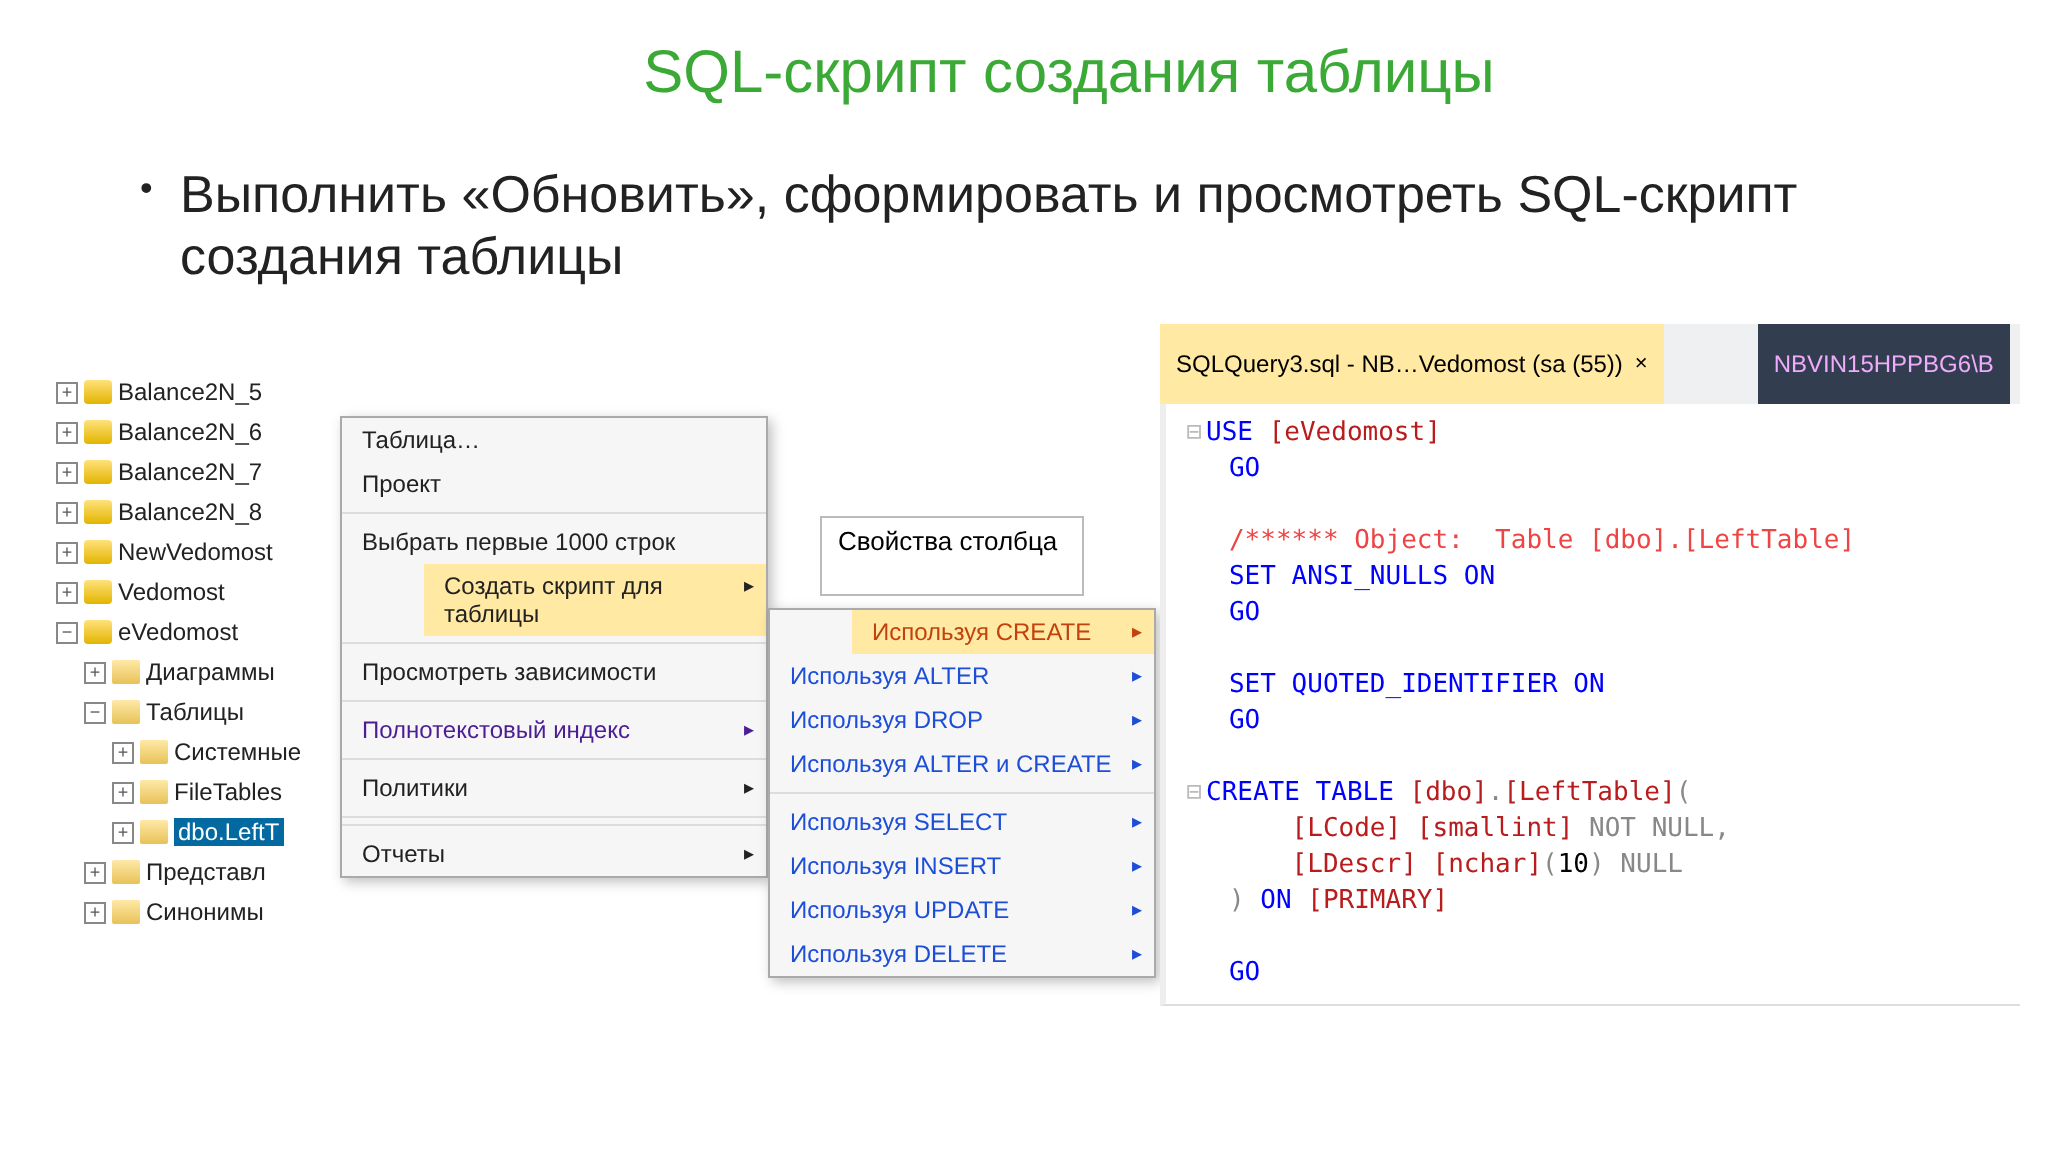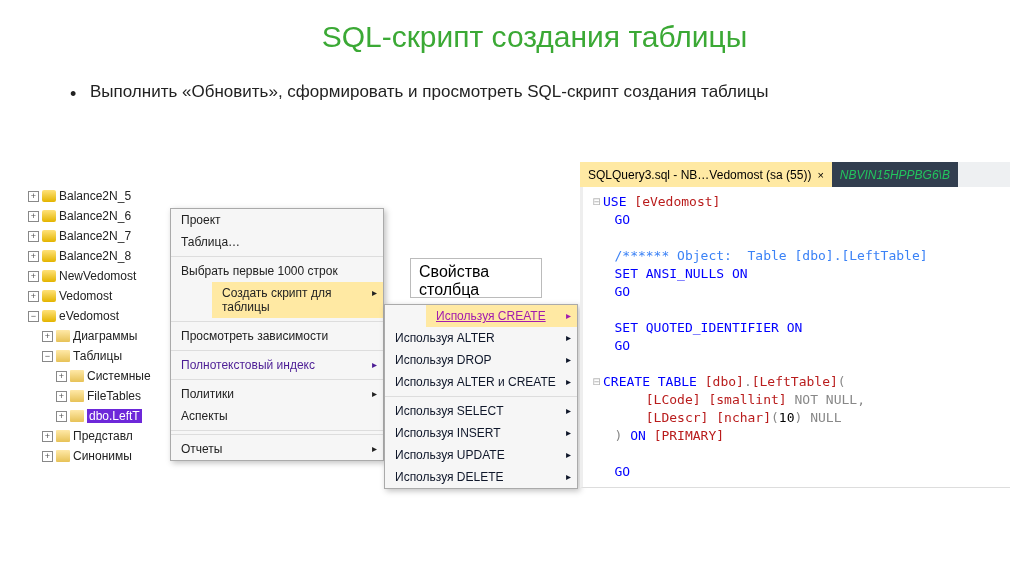--- a/index.html
+++ b/index.html
@@ -1,49 +1,49 @@
 <!DOCTYPE html>
 <html><head>
 <meta charset="utf-8">
 <style>
   * { box-sizing: border-box; margin: 0; padding: 0; }
   body { font-family: "Segoe UI", Arial, sans-serif; background: #fff; width: 1024px; height: 576px; position: relative; overflow: hidden; }
   .title { color: #3ba935; font-size: 30px; text-align: center; margin-top: 20px; font-weight: 400; padding-left: 45px; }
-  .bullet { margin: 28px 0 0 70px; font-size: 17px; color: #222; position: relative; padding-left: 20px; max-width: 850px; }
+  .bullet { margin: 28px 0 0 70px; font-size: 26px; color: #222; position: relative; padding-left: 20px; max-width: 850px; }
   .bullet::before { content: "•"; position: absolute; left: 0; top: 2px; font-size: 18px; }
   .app { position: absolute; left: 28px; top: 186px; display: flex; align-items: flex-start; }
   .tree { width: 150px; font-size: 12px; color: #222; background: #fff; }
   .tree-row { display: flex; align-items: center; height: 20px; white-space: nowrap; overflow: hidden; }
   .tree-row .ind { display: inline-block; }
   .toggle { width: 11px; height: 11px; border: 1px solid #888; font-size: 9px; line-height: 9px; text-align: center; margin-right: 3px; color: #555; background: #fff; flex-shrink: 0; }
   .db-icon, .folder-icon, .node-icon { width: 14px; height: 12px; margin-right: 3px; flex-shrink: 0; display: inline-block; }
   .db-icon { background: linear-gradient(#ffe27a,#e3b400); border-radius: 2px; }
   .folder-icon { background: linear-gradient(#ffe9a8,#e7c257); border-radius: 1px; }
-  .sel { background: #6d28d9; color: #fff; padding: 0 2px; }
+  .sel { background: #0369a1; color: #fff; padding: 0 2px; }
   .menu1 { position: absolute; left: 170px; top: 208px; width: 214px; background: #f6f6f6; border: 1px solid #aaa; box-shadow: 2px 2px 6px rgba(0,0,0,.25); font-size: 12px; }
   .menu-item { padding: 4px 10px; color: #222; position: relative; }
   .menu-item.disabled { color: #4c1d95; }
   .menu-item.hl { background: #ffe9a3; margin-left: 41px; }
   .menu-item .sub-arrow { position: absolute; right: 6px; top: 5px; font-size: 10px; }
   .menu-sep { height: 1px; background: #ddd; margin: 3px 0; }
   .menu2 { position: absolute; left: 384px; top: 304px; width: 194px; background: #f6f6f6; border: 1px solid #aaa; box-shadow: 2px 2px 6px rgba(0,0,0,.25); font-size: 12px; }
-  .menu2 .menu-item { color: #0f172a; }
-  .menu2 .menu-item.hl { color: #a21caf; text-decoration: underline; }
-  .propbox { position: absolute; left: 410px; top: 258px; width: 132px; height: 40px; border: 1px solid #bbb; padding: 4px 8px; font-size: 16px; background: #fff; z-index: -1; }
+  .menu2 .menu-item { color: #1d4ed8; }
+  .menu2 .menu-item.hl { color: #c2410c; }
+  .propbox { position: absolute; left: 410px; top: 258px; width: 132px; height: 40px; border: 1px solid #bbb; padding: 4px 8px; font-size: 13px; background: #fff; z-index: -1; }
   .editor { position: absolute; left: 580px; top: 162px; width: 430px; background: #fff; font-size: 13px; }
-  .tabs { display: flex; height: 25px; background: #eef0f2; }
+  .tabs { display: flex; height: 40px; background: #eef0f2; gap: 47px; }
   .tab { padding: 4px 8px; font-size: 12px; display: flex; align-items: center; }
   .tab.active { background: #ffe9a3; }
   .tab .close { margin-left: 6px; font-size: 11px; }
-  .tab.dark { background: #323e4f; color: #22c55e; font-style: italic; }
+  .tab.dark { background: #323e4f; color: #f0abfc; }
   .code { font-family: Consolas, monospace; font-size: 13px; white-space: pre; padding: 6px 0 6px 8px; border-left: 3px solid #eee; border-bottom: 1px solid #ddd; line-height: 18px; }
   .gutter { color: #bbb; display: inline-block; width: 12px; text-align: center; }
   .kw { color: #0000ff; }
   .tk { color: #b91c1c; }
-  .cm { color: #3b82f6; }
+  .cm { color: #ef4444; }
   .gy { color: #888; }
 </style>
 </head>
 <body>
 
 <div class="title">SQL-скрипт создания таблицы</div>
 
 <div class="bullet">Выполнить «Обновить», сформировать и просмотреть SQL-скрипт создания таблицы</div>
 
 <div class="app">
@@ -124,32 +124,31 @@
         <span class="toggle">+</span>
         <span class="folder-icon"></span>
         <span>Синонимы</span>
       </div>
   </div>
 </div>
 
 <div class="propbox">Свойства столбца</div>
 
 <div class="menu1">
+  <div class="menu-item">Таблица…</div>
   <div class="menu-item">Проект</div>
-  <div class="menu-item">Таблица…</div>
   <div class="menu-sep"></div>
   <div class="menu-item">Выбрать первые 1000 строк</div>
   <div class="menu-item hl"><span>Создать скрипт для таблицы</span><span class="sub-arrow">▸</span></div>
   <div class="menu-sep"></div>
   <div class="menu-item">Просмотреть зависимости</div>
   <div class="menu-sep"></div>
   <div class="menu-item disabled"><span>Полнотекстовый индекс</span><span class="sub-arrow">▸</span></div>
   <div class="menu-sep"></div>
   <div class="menu-item"><span>Политики</span><span class="sub-arrow">▸</span></div>
-  <div class="menu-item">Аспекты</div>
   <div class="menu-sep"></div>
   <div class="menu-sep"></div>
   <div class="menu-item"><span>Отчеты</span><span class="sub-arrow">▸</span></div>
 </div>
 
 <div class="menu2">
   <div class="menu-item hl"><span>Используя CREATE</span><span class="sub-arrow">▸</span></div>
   <div class="menu-item"><span>Используя ALTER</span><span class="sub-arrow">▸</span></div>
   <div class="menu-item"><span>Используя DROP</span><span class="sub-arrow">▸</span></div>
   <div class="menu-item"><span>Используя ALTER и CREATE</span><span class="sub-arrow">▸</span></div>

